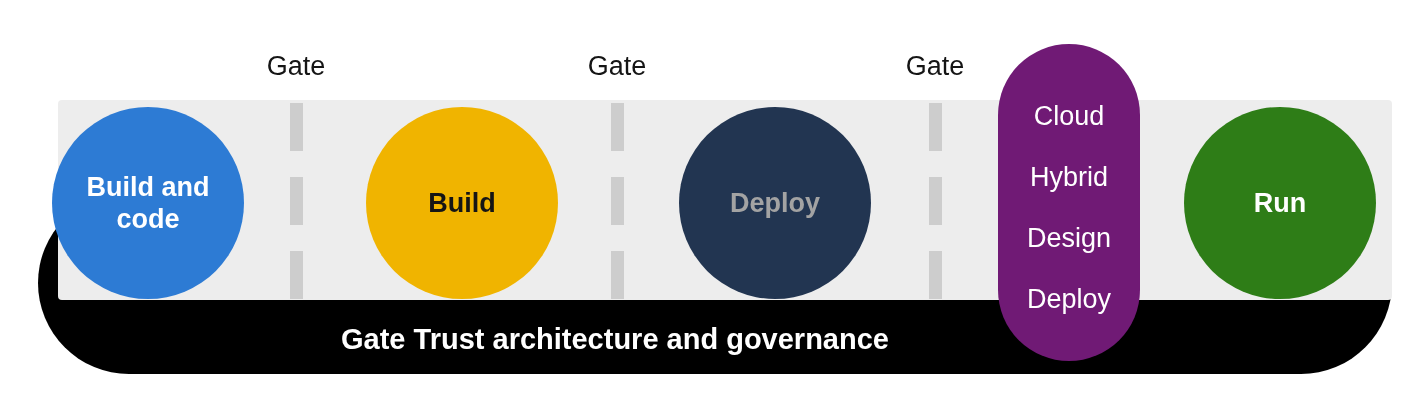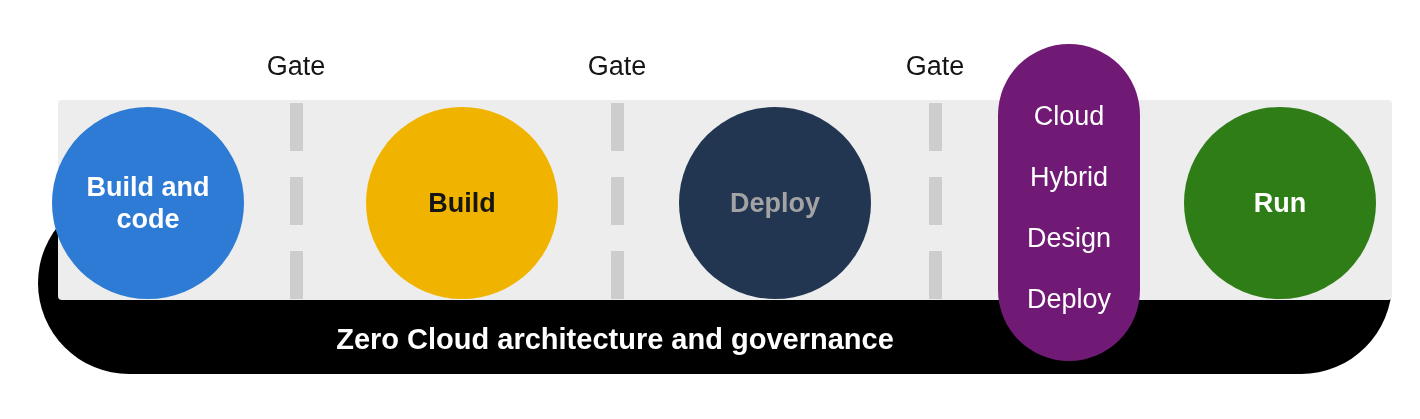--- a/index.html
+++ b/index.html
@@ -167,15 +167,15 @@
     <span class="stage-label">Run</span>
   </div>
 
   <div class="pill" style="background-color: #701a75;">
     <span>Cloud</span>
     <span>Hybrid</span>
     <span>Design</span>
     <span>Deploy</span>
   </div>
 
-  <div class="governance-label">Zero Cloud architecture and governance</div>
+  <div class="governance-label">Gate Trust architecture and governance</div>
 
 </div>
 
 </body></html>

